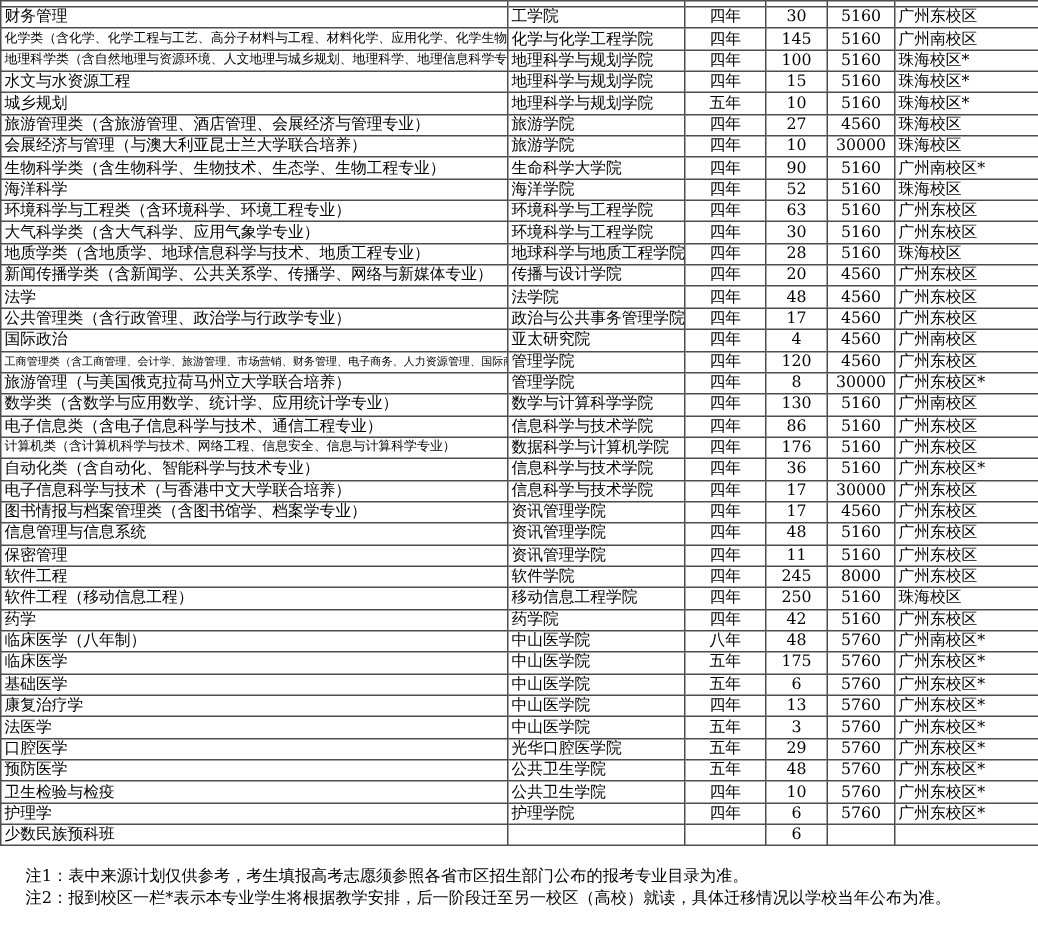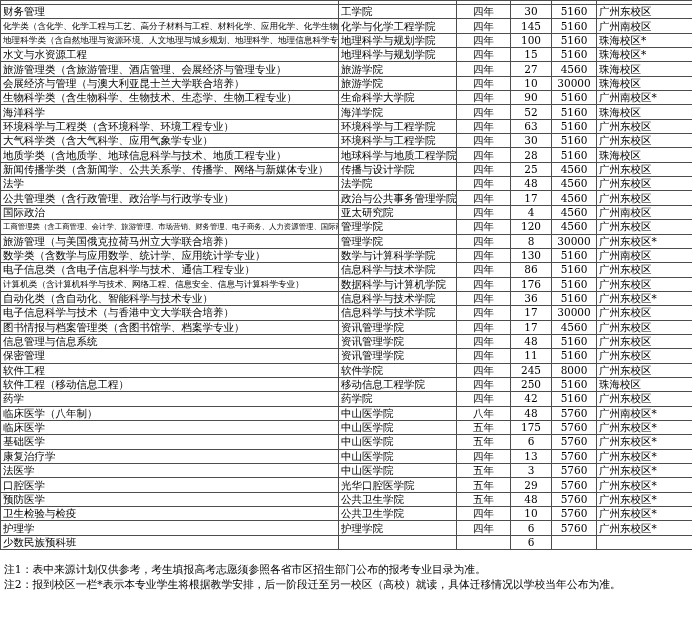--- a/index.html
+++ b/index.html
@@ -27,21 +27,21 @@
   td.c-college{text-align:left;}
   td.c-duration,td.c-count,td.c-tuition{text-align:center;font-size:10.5px;}
   td.c-campus{text-align:left;}
   td.c-major.small{font-size:8.6px;}
   td.c-major.xsmall{font-size:7.4px;}
   .notes{
     margin:12px 0 0 4px;
     font-size:10.8px;
     line-height:15px;
   }
-  .note-line{white-space:nowrap;}
+  .note-line{white-space:nowrap;margin-left:13px;}
 </style>
 </head>
 <body>
 
 <table class="plan-table">
   <colgroup>
     <col style="width:338px">
     <col style="width:118px">
     <col style="width:54px">
     <col style="width:41px">
@@ -83,20 +83,28 @@
       </tr>
       <tr>
         <td class="c-major">水文与水资源工程</td>
         <td class="c-college">地理科学与规划学院</td>
         <td class="c-duration">四年</td>
         <td class="c-count">15</td>
         <td class="c-tuition">5160</td>
         <td class="c-campus">珠海校区*</td>
       </tr>
       <tr>
+        <td class="c-major">城乡规划</td>
+        <td class="c-college">地理科学与规划学院</td>
+        <td class="c-duration">五年</td>
+        <td class="c-count">10</td>
+        <td class="c-tuition">5160</td>
+        <td class="c-campus">珠海校区*</td>
+      </tr>
+      <tr>
         <td class="c-major">旅游管理类（含旅游管理、酒店管理、会展经济与管理专业）</td>
         <td class="c-college">旅游学院</td>
         <td class="c-duration">四年</td>
         <td class="c-count">27</td>
         <td class="c-tuition">4560</td>
         <td class="c-campus">珠海校区</td>
       </tr>
       <tr>
         <td class="c-major">会展经济与管理（与澳大利亚昆士兰大学联合培养）</td>
         <td class="c-college">旅游学院</td>
@@ -142,21 +150,21 @@
         <td class="c-college">地球科学与地质工程学院</td>
         <td class="c-duration">四年</td>
         <td class="c-count">28</td>
         <td class="c-tuition">5160</td>
         <td class="c-campus">珠海校区</td>
       </tr>
       <tr>
         <td class="c-major">新闻传播学类（含新闻学、公共关系学、传播学、网络与新媒体专业）</td>
         <td class="c-college">传播与设计学院</td>
         <td class="c-duration">四年</td>
-        <td class="c-count">25</td>
+        <td class="c-count">20</td>
         <td class="c-tuition">4560</td>
         <td class="c-campus">广州东校区</td>
       </tr>
       <tr>
         <td class="c-major">法学</td>
         <td class="c-college">法学院</td>
         <td class="c-duration">四年</td>
         <td class="c-count">48</td>
         <td class="c-tuition">4560</td>
         <td class="c-campus">广州东校区</td>

